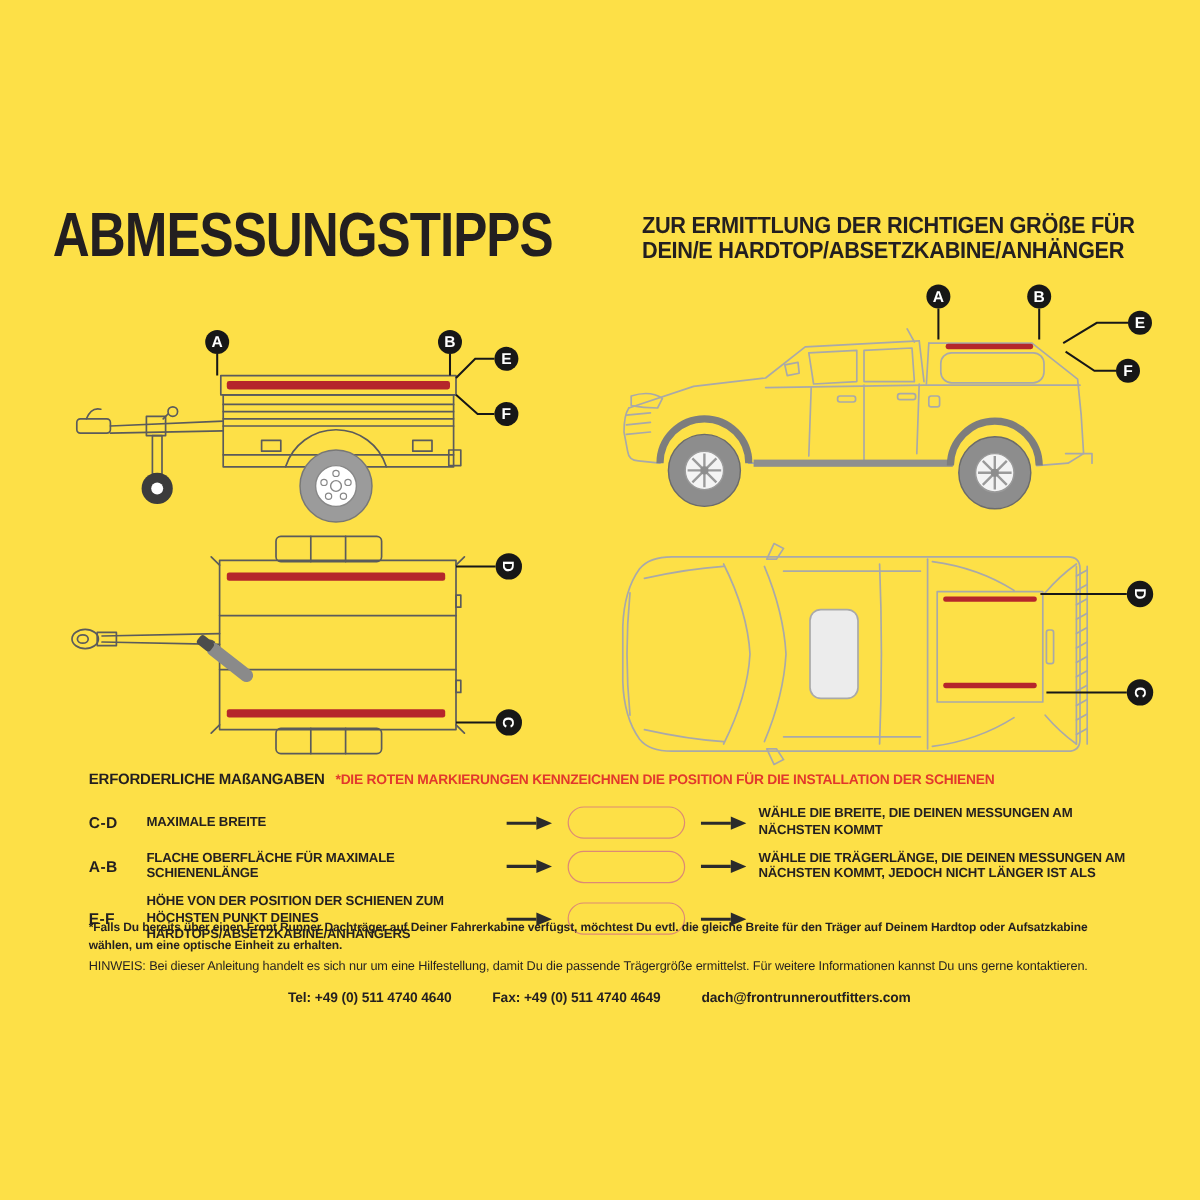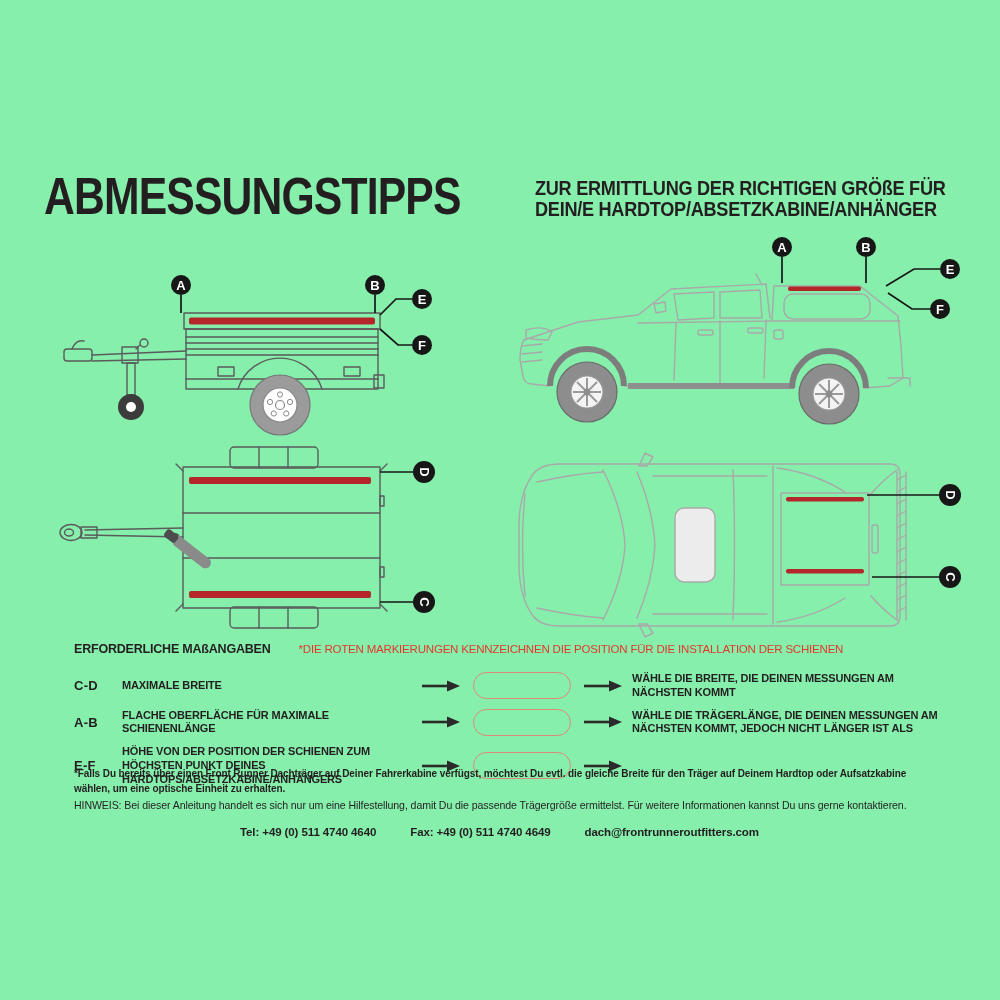--- a/index.html
+++ b/index.html
@@ -1,39 +1,39 @@
 <!DOCTYPE html>
 <html><head>
 <meta charset="utf-8">
 <style>
   html,body{margin:0;padding:0;background:#fff;}
-  #page{position:relative;width:1000px;height:1000px;background:#86efac;overflow:hidden;
+  #page{position:relative;width:1000px;height:1000px;background:#fde047;overflow:hidden;
         font-family:"Liberation Sans", sans-serif;color:#231f20;}
   .abs{position:absolute;}
 
   
   #title{left:44px;top:166px;font-size:52px;font-weight:800;letter-spacing:-1px;
          transform:scaleX(.82);transform-origin:left top;white-space:nowrap;}
   #subtitle{left:535px;top:178px;font-size:19.5px;font-weight:800;line-height:1.08;
             letter-spacing:-.3px;transform:scaleX(.93);transform-origin:left top;white-space:nowrap;}
 
   
   svg{display:block;}
   .ln{stroke:#a9a9a9;stroke-width:1.4;fill:none;stroke-linecap:round;stroke-linejoin:round;}
   .lnD{stroke:#5b5b5b;stroke-width:1.4;fill:none;stroke-linecap:round;stroke-linejoin:round;}
   .lbl{fill:#171717;}
   .lbl-t{fill:#fff;font-weight:bold;font-size:13px;text-anchor:middle;font-family:"Liberation Sans",sans-serif;}
   .lead{stroke:#171717;stroke-width:1.7;fill:none;}
   .stripe{fill:#b5262b;}
 
   
   #measure{left:74px;top:642px;width:872px;}
-  .mhead{display:flex;gap:28px;align-items:baseline;margin-bottom:16px;}
+  .mhead{display:flex;gap:9px;align-items:baseline;margin-bottom:16px;}
   .mhead .h{font-size:12.5px;font-weight:800;letter-spacing:-.2px;}
-  .mhead .note{font-size:11.5px;font-weight:400;color:#e2382c;letter-spacing:-.2px;}
+  .mhead .note{font-size:11.5px;font-weight:700;color:#e2382c;letter-spacing:-.2px;}
   .mrow{display:grid;grid-template-columns:48px 294px 50px 112px 50px auto;
         align-items:center;margin-bottom:9px;}
   .code{font-size:13px;font-weight:800;letter-spacing:.3px;}
   .mlabel,.mresult{font-size:11px;font-weight:800;letter-spacing:-.15px;line-height:1.25;}
   .mresult{padding-left:4px;}
   .pill{width:96px;height:25px;border:1.6px solid #dd8a75;border-radius:14px;margin:0 auto;}
   .arrow{margin:0 auto;}
 
   #footnote{left:74px;top:766px;width:868px;font-size:10px;font-weight:700;
             letter-spacing:-.1px;line-height:1.5;}

